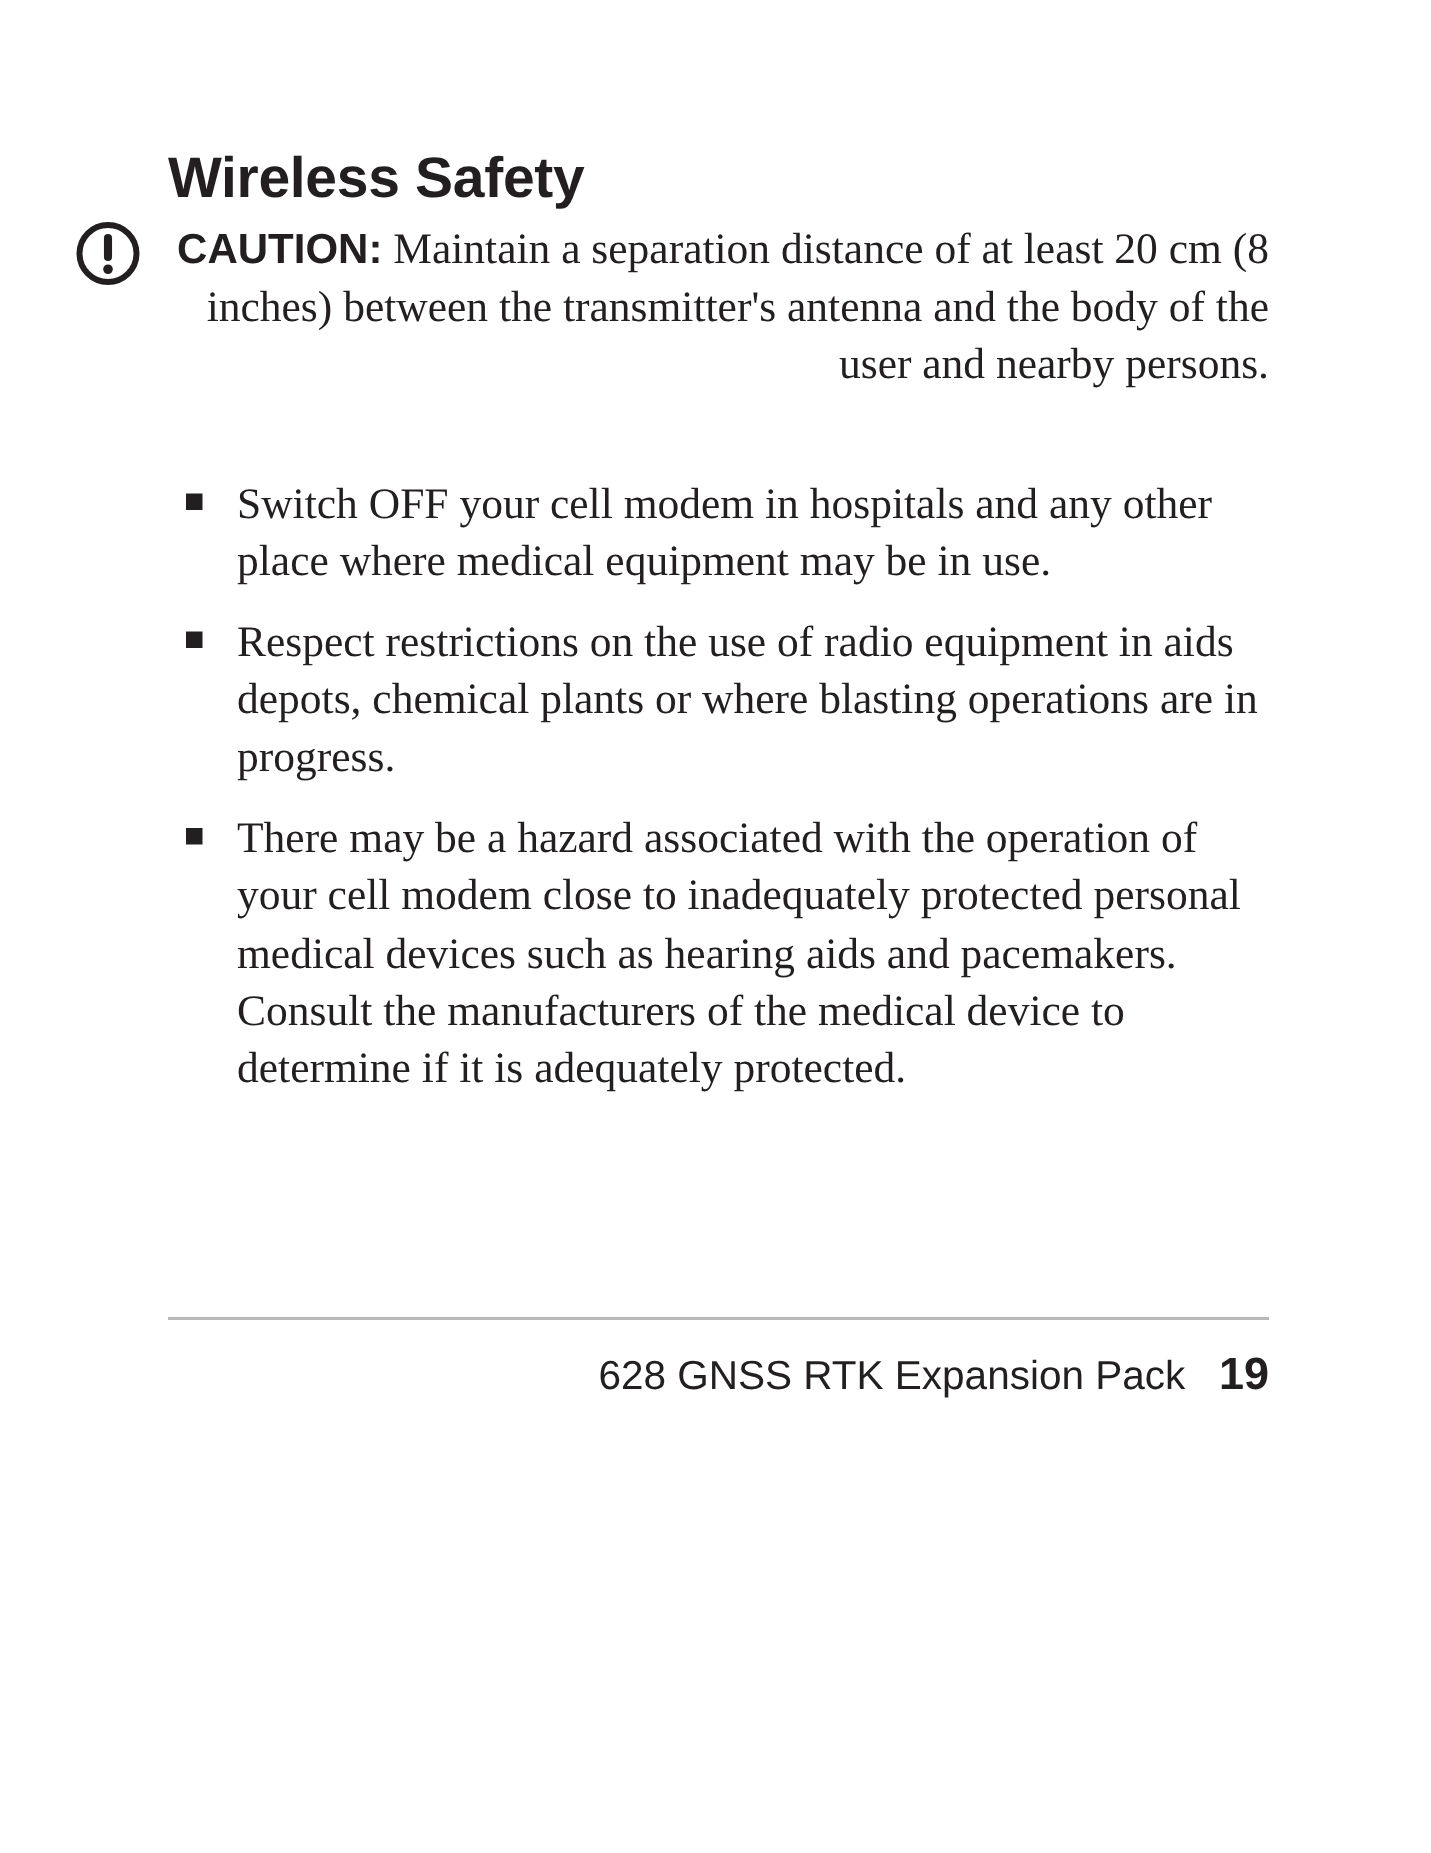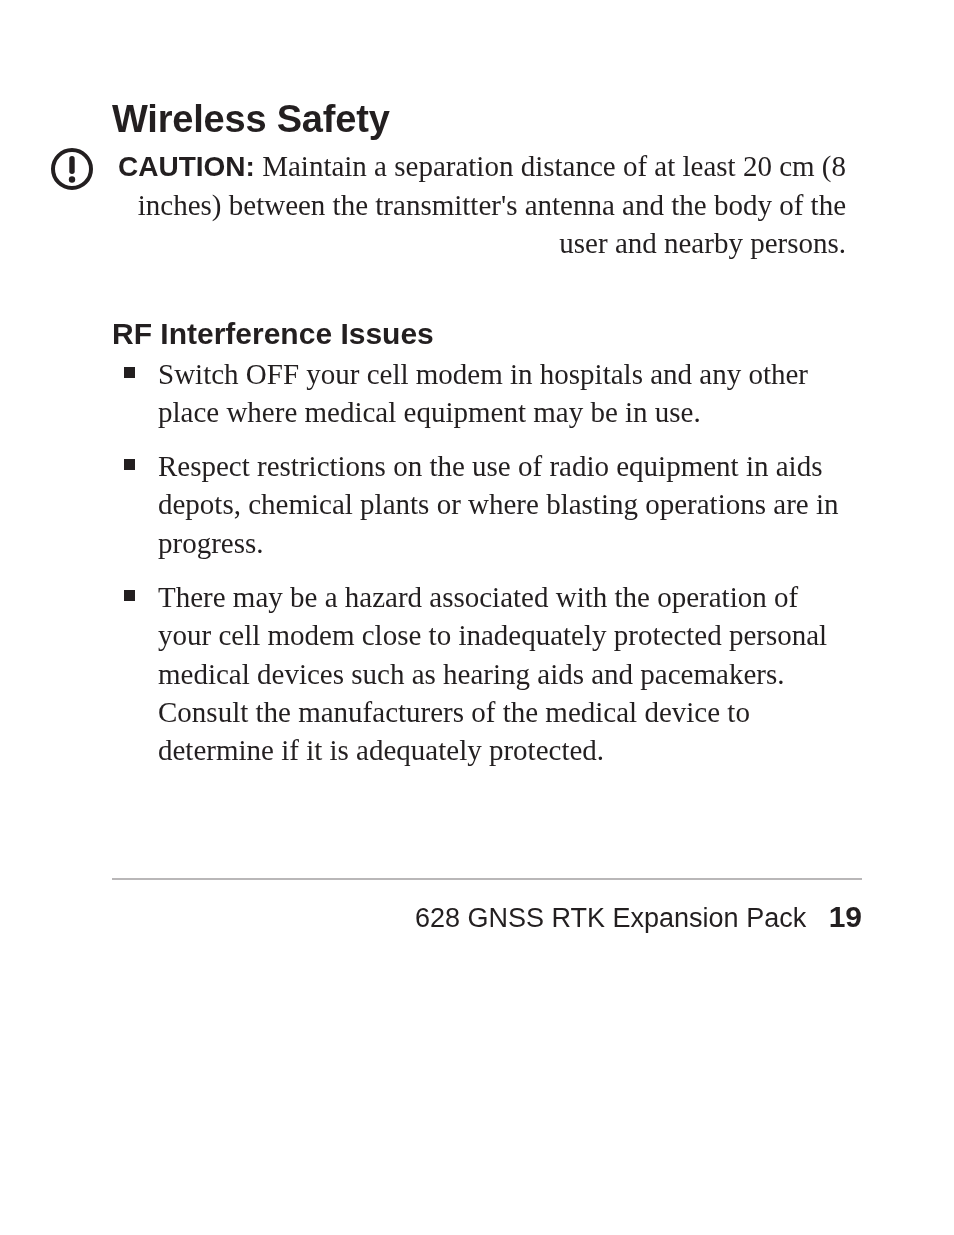--- a/index.html
+++ b/index.html
@@ -72,21 +72,21 @@
     position: absolute;
     left: 12px;
     top: 12px;
     width: 11px;
     height: 11px;
     background: #231f20;
   }
   .footer {
     position: absolute;
     left: 112px;
-    right: 92px;
+    right: 108px;
     bottom: 74px;
     border-top: 2px solid #b9b7b8;
     padding-top: 20px;
     text-align: right;
     font-family: "Myriad Pro Condensed", "Arial Narrow", "Helvetica Neue", Arial, sans-serif;
   }
   .footer-title {
     font-size: 27px;
     font-stretch: condensed;
     letter-spacing: 0px;
@@ -112,21 +112,20 @@
         <rect x="19.3" y="9" width="5.4" height="18" rx="2.7" fill="#231f20"></rect>
         <circle cx="22" cy="32.5" r="3.2" fill="#231f20"></circle>
       </svg>
     </span>
     <p class="caution-text">
       <span class="caution-label">CAUTION:</span>
       <span>Maintain a separation distance of at least 20 cm (8 inches) between the transmitter's antenna and the body of the user and nearby persons.</span>
     </p>
   </div>
 
-  <h2 class="h2">RF Interference Issues</h2>
 
 
   <ul class="bullets">
     <li>Switch OFF your cell modem in hospitals and any other place where medical equipment may be in use.</li>
     <li>Respect restrictions on the use of radio equipment in aids depots, chemical plants or where blasting operations are in progress.</li>
     <li>There may be a hazard associated with the operation of your cell modem  close to inadequately protected personal medical devices such as hearing aids and pacemakers. Consult the manufacturers of the medical device to determine if it is adequately protected.</li>
   </ul>
 
   <div class="footer">
     <span class="footer-title">628 GNSS RTK Expansion Pack</span>

